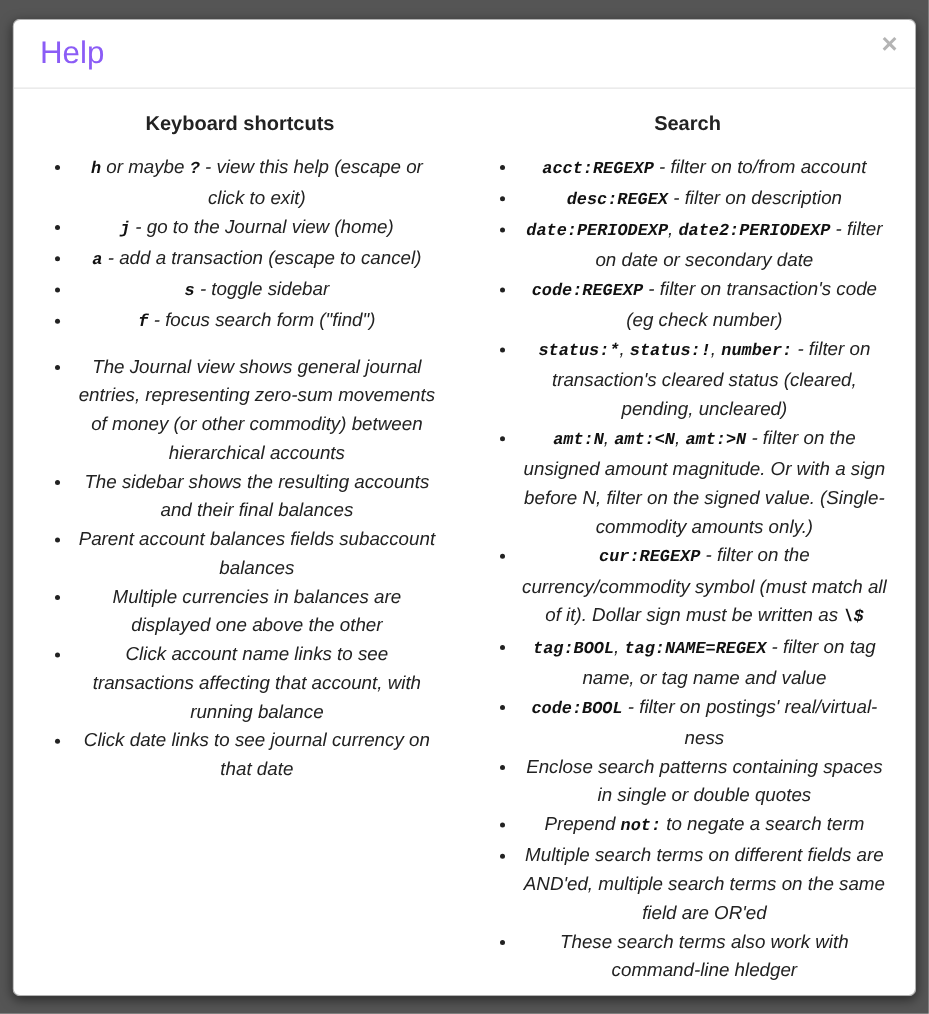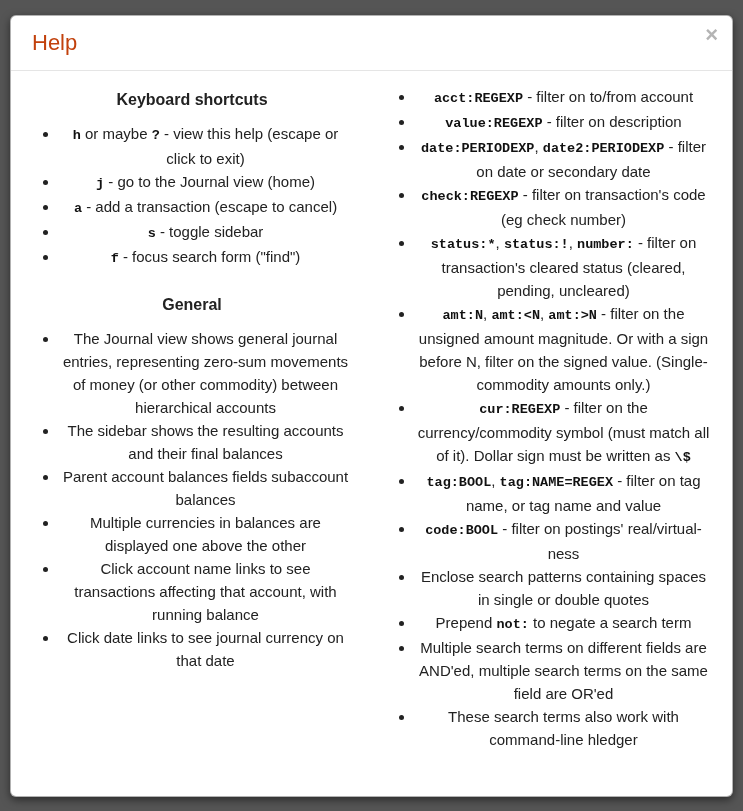--- a/index.html
+++ b/index.html
@@ -59,23 +59,23 @@
     box-shadow: 0 3px 9px rgba(0,0,0,0.5);
     overflow: hidden;
   }
   .modal-header {
     position: relative;
     padding: 12px 16px 13px 21px;
     border-bottom: 1px solid #e5e5e5;
   }
   .modal-title {
     margin: 0;
-    font-size: 22px;
+    font-size: 25px;
     font-weight: 500;
-    color: #c2410c;
+    color: #8b5cf6;
     line-height: 29px;
   }
   .close {
     position: absolute;
     right: 14px;
     top: 8px;
     background: none;
     border: none;
     padding: 0;
     font-size: 22px;
@@ -102,20 +102,21 @@
     margin: 26px 0 13px 0;
   }
   .col .section-heading:first-child { margin-top: 6px; }
 
   ul.help-list {
     margin: 0 0 12px 0;
     padding: 0 0 0 27px;
     font-size: 15px;
     line-height: 23px;
     color: #222222;
+    font-style: italic;
   }
   ul.help-list:last-child { margin-bottom: 6px; }
   ul.help-list li { margin: 0; }
 
   code.code-term {
     font-family: "Liberation Mono", "DejaVu Sans Mono", monospace;
     font-weight: 700;
     font-size: 13.5px;
     color: #111111;
   }
@@ -137,36 +138,36 @@
   <div class="modal-body">
     <div class="col col-left" id="col-left">
         <h2 class="section-heading">Keyboard shortcuts</h2>
         <ul class="help-list">
           <li><code class="code-term">h</code> or maybe <code class="code-term">?</code> - view this help (escape or click to exit)</li>
           <li><code class="code-term">j</code> - go to the Journal view (home)</li>
           <li><code class="code-term">a</code> - add a transaction (escape to cancel)</li>
           <li><code class="code-term">s</code> - toggle sidebar</li>
           <li><code class="code-term">f</code> - focus search form ("find")</li>
         </ul>
-        <h2 class="section-heading">General</h2>
         <ul class="help-list">
           <li>The Journal view shows general journal entries, representing zero-sum movements of money (or other commodity) between hierarchical accounts</li>
           <li>The sidebar shows the resulting accounts and their final balances</li>
           <li>Parent account balances fields subaccount balances</li>
           <li>Multiple currencies in balances are displayed one above the other</li>
           <li>Click account name links to see transactions affecting that account, with running balance</li>
           <li>Click date links to see journal currency on that date</li>
         </ul>
       </div>
     <div class="col col-right" id="col-right">
+        <h2 class="section-heading">Search</h2>
         <ul class="help-list">
           <li><code class="code-term">acct:REGEXP</code> - filter on to/from account</li>
-          <li><code class="code-term">value:REGEXP</code> - filter on description</li>
+          <li><code class="code-term">desc:REGEX</code> - filter on description</li>
           <li><code class="code-term">date:PERIODEXP</code>, <code class="code-term">date2:PERIODEXP</code> - filter on date or secondary date</li>
-          <li><code class="code-term">check:REGEXP</code> - filter on transaction's code (eg check number)</li>
+          <li><code class="code-term">code:REGEXP</code> - filter on transaction's code (eg check number)</li>
           <li><code class="code-term">status:*</code>, <code class="code-term">status:!</code>, <code class="code-term">number:</code> - filter on transaction's cleared status (cleared, pending, uncleared)</li>
           <li><code class="code-term">amt:N</code>, <code class="code-term">amt:&lt;N</code>, <code class="code-term">amt:&gt;N</code> - filter on the unsigned amount magnitude. Or with a sign before N, filter on the signed value. (Single-commodity amounts only.)</li>
           <li><code class="code-term">cur:REGEXP</code> - filter on the currency/commodity symbol (must match all of it). Dollar sign must be written as <code class="code-term">\$</code></li>
           <li><code class="code-term">tag:BOOL</code>, <code class="code-term">tag:NAME=REGEX</code> - filter on tag name, or tag name and value</li>
           <li><code class="code-term">code:BOOL</code> - filter on postings' real/virtual-ness</li>
           <li>Enclose search patterns containing spaces in single or double quotes</li>
           <li>Prepend <code class="code-term">not:</code> to negate a search term</li>
           <li>Multiple search terms on different fields are AND'ed, multiple search terms on the same field are OR'ed</li>
           <li>These search terms also work with command-line hledger</li>
         </ul>

